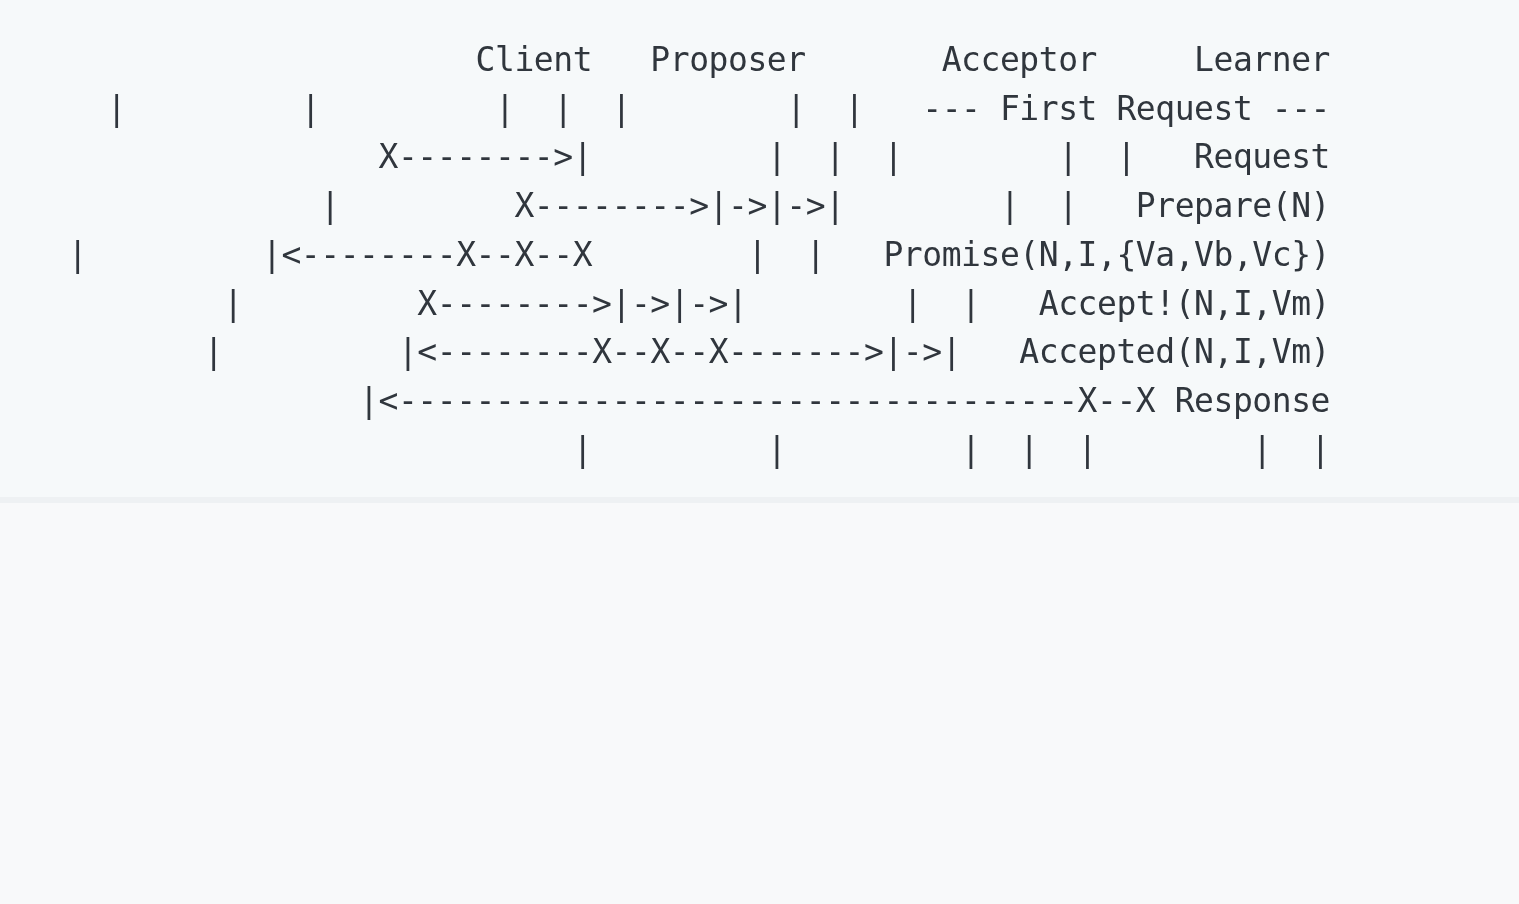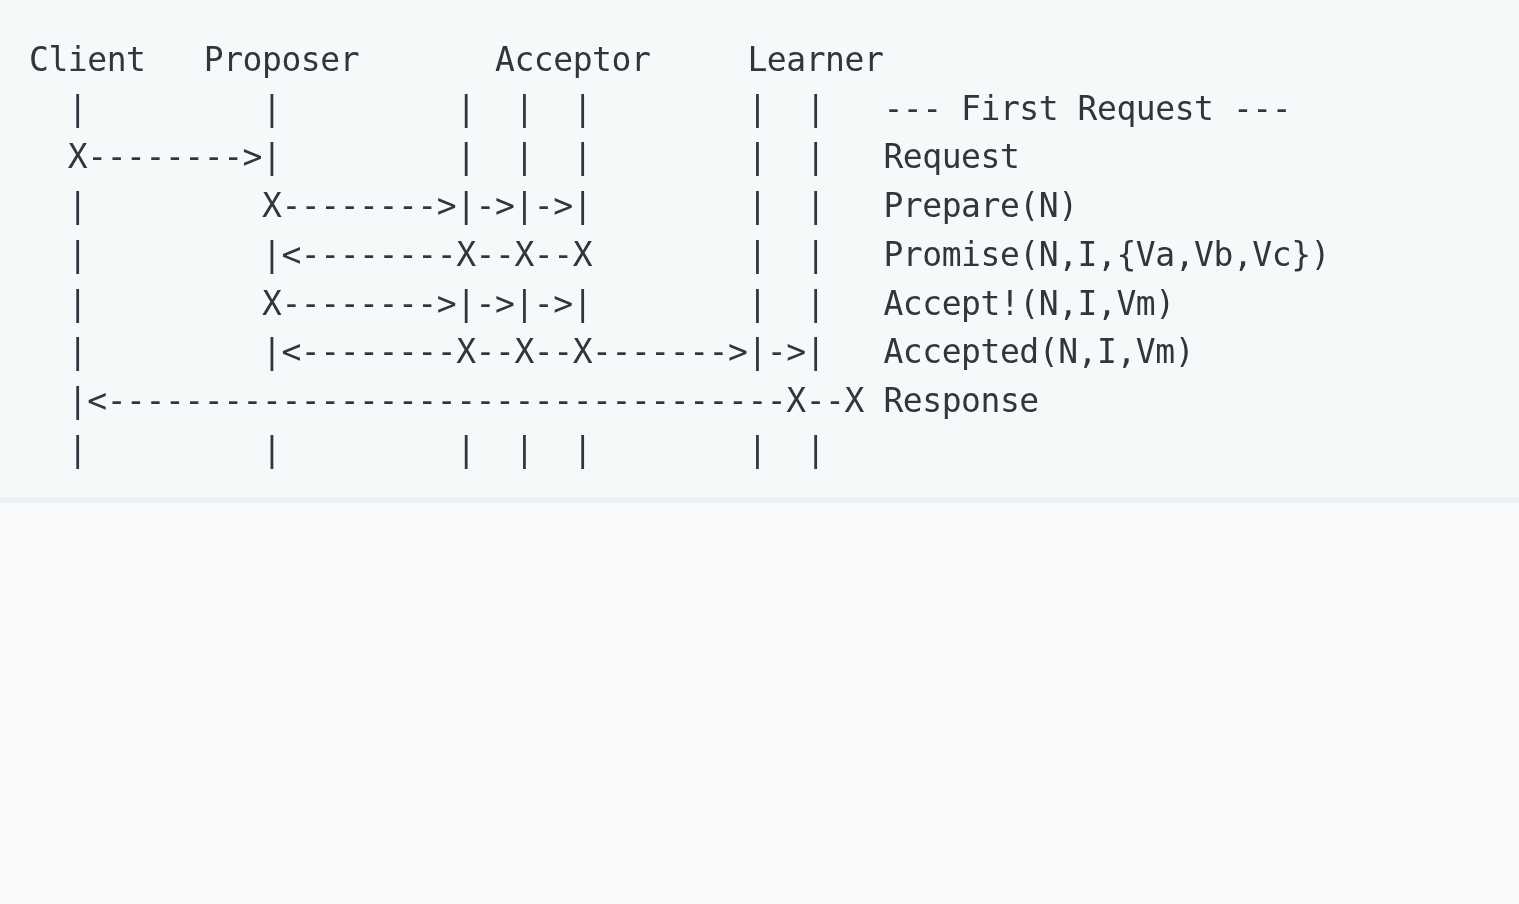--- a/index.html
+++ b/index.html
@@ -19,20 +19,21 @@
     width: 1519px;
     height: 904px;
     background: #f7f9fa;
   }
   .panel {
     position: absolute;
     left: 0;
     width: 1519px;
     background: #f7f9fa;
     overflow: hidden;
+    text-align: right;
   }
   #panel-first-request {
     top: 0;
     height: 497px;
     background: #f6f9fa;
   }
   #panel-following-requests {
     top: 503px;
     height: 401px;
     background: #f8f9fa;

